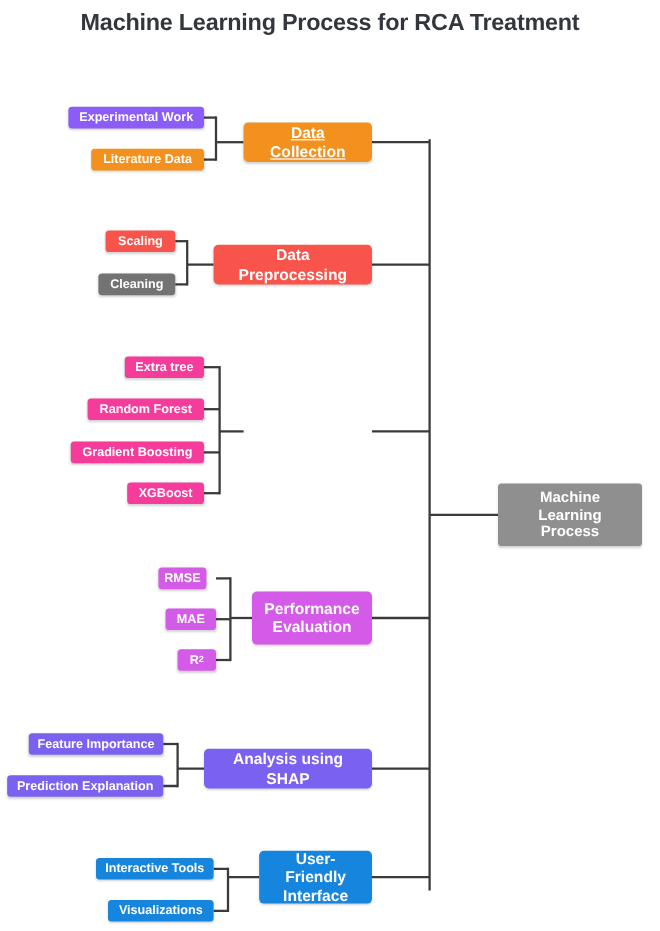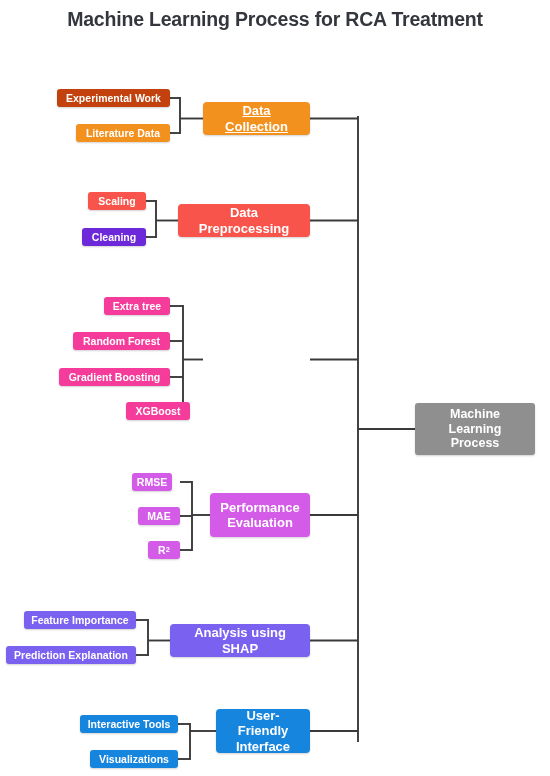--- a/index.html
+++ b/index.html
@@ -123,29 +123,29 @@
       <line x1="136" y1="655" x2="148" y2="655" stroke="#3A3A3A" stroke-width="1.9" stroke-linecap="butt"></line>
       <line x1="148" y1="619.05" x2="148" y2="655.95" stroke="#3A3A3A" stroke-width="1.9" stroke-linecap="butt"></line>
       <line x1="310" y1="731" x2="358" y2="731" stroke="#3A3A3A" stroke-width="1.9" stroke-linecap="butt"></line>
       <line x1="190" y1="731" x2="216" y2="731" stroke="#3A3A3A" stroke-width="1.9" stroke-linecap="butt"></line>
       <line x1="178" y1="724" x2="190" y2="724" stroke="#3A3A3A" stroke-width="1.9" stroke-linecap="butt"></line>
       <line x1="178" y1="759" x2="190" y2="759" stroke="#3A3A3A" stroke-width="1.9" stroke-linecap="butt"></line>
       <line x1="190" y1="723.05" x2="190" y2="759.95" stroke="#3A3A3A" stroke-width="1.9" stroke-linecap="butt"></line>
     </svg>
 <div class="node root" style="left: 415px; top: 403px; width: 120px; height: 52px; background: rgb(143, 143, 143);">Machine Learning Process</div>
     <div class="node parent" style="left: 203px; top: 102px; width: 107px; height: 33px; background: rgb(243, 145, 31); text-decoration: underline;">Data Collection</div>
-    <div class="node leaf" style="left: 57px; top: 89px; width: 113px; height: 18px; background: #c2410c;">Experimental Work</div>
+    <div class="node leaf" style="left: 57px; top: 89px; width: 113px; height: 18px; background: #8b5cf6;">Experimental Work</div>
     <div class="node leaf" style="left: 76px; top: 124px; width: 94px; height: 18px; background: rgb(243, 145, 31);">Literature Data</div>
     <div class="node parent" style="left: 178px; top: 204px; width: 132px; height: 33px; background: rgb(249, 84, 75);">Data Preprocessing</div>
     <div class="node leaf" style="left: 88px; top: 192px; width: 58px; height: 18px; background: rgb(249, 84, 75);">Scaling</div>
-    <div class="node leaf" style="left: 82px; top: 228px; width: 64px; height: 18px; background: #6d28d9;">Cleaning</div>
+    <div class="node leaf" style="left: 82px; top: 228px; width: 64px; height: 18px; background: #737373;">Cleaning</div>
     <div class="node leaf" style="left: 104px; top: 297px; width: 66px; height: 18px; background: rgb(245, 60, 155);">Extra tree</div>
     <div class="node leaf" style="left: 73px; top: 332px; width: 97px; height: 18px; background: rgb(245, 60, 155);">Random Forest</div>
     <div class="node leaf" style="left: 59px; top: 368px; width: 111px; height: 18px; background: rgb(245, 60, 155);">Gradient Boosting</div>
-    <div class="node leaf" style="left: 106px; top: 402px; width: 64px; height: 18px; background: rgb(245, 60, 155); margin-left: 20px;">XGBoost</div>
+    <div class="node leaf" style="left: 106px; top: 402px; width: 64px; height: 18px; background: rgb(245, 60, 155);">XGBoost</div>
     <div class="node parent" style="left: 210px; top: 493px; width: 100px; height: 44px; background: rgb(212, 91, 232);">Performance Evaluation</div>
     <div class="node leaf" style="left: 132px; top: 473px; width: 40px; height: 18px; background: rgb(212, 91, 232);">RMSE</div>
     <div class="node leaf" style="left: 138px; top: 507px; width: 42px; height: 18px; background: rgb(212, 91, 232);">MAE</div>
     <div class="node leaf" style="left: 148px; top: 541px; width: 32px; height: 18px; background: rgb(212, 91, 232);">R<span class="sup">2</span></div>
     <div class="node parent" style="left: 170px; top: 624px; width: 140px; height: 33px; background: rgb(123, 97, 240);">Analysis using SHAP</div>
     <div class="node leaf" style="left: 24px; top: 611px; width: 112px; height: 18px; background: rgb(123, 97, 240);">Feature Importance</div>
     <div class="node leaf" style="left: 6px; top: 646px; width: 130px; height: 18px; background: rgb(123, 97, 240);">Prediction Explanation</div>
     <div class="node parent" style="left: 216px; top: 709px; width: 94px; height: 44px; background: rgb(22, 133, 222);">User-Friendly Interface</div>
     <div class="node leaf" style="left: 80px; top: 715px; width: 98px; height: 18px; background: rgb(22, 133, 222);">Interactive Tools</div>
     <div class="node leaf" style="left: 90px; top: 750px; width: 88px; height: 18px; background: rgb(22, 133, 222);">Visualizations</div>

